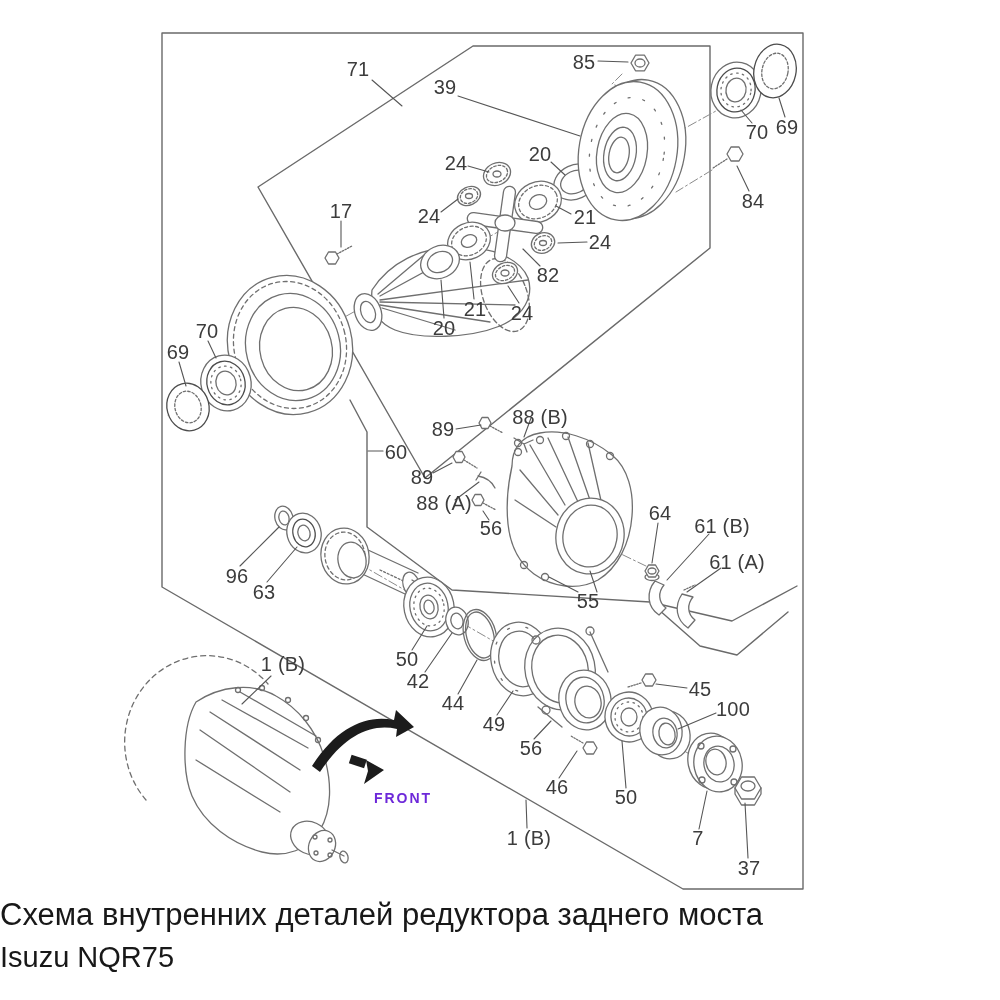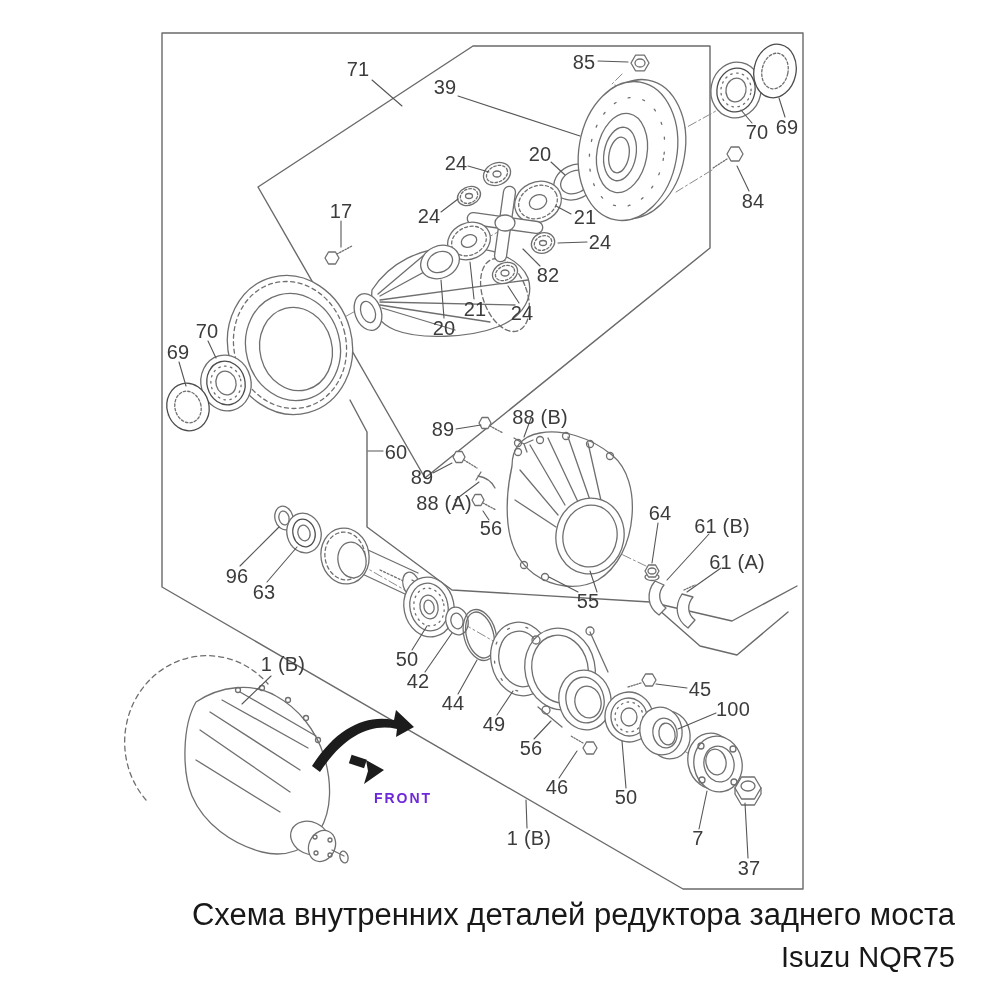--- a/index.html
+++ b/index.html
@@ -10,21 +10,21 @@
   .frame{stroke:#6a6a6a;stroke-width:1.4;}
   .leader{stroke:#565656;stroke-width:1.1;}
   .axis{stroke:#8b8b8b;stroke-width:1;stroke-dasharray:9 3 2 3;}
   .solid{fill:#ffffff;}
   .dark{stroke:#4c4c4c;}
   .fillb{fill:#1c1c1c;stroke:none;}
   .plabel{position:absolute;transform:translate(-50%,-50%);font-size:20px;color:#3c3c3c;
           white-space:nowrap;letter-spacing:0.2px;}
   #front-label{position:absolute;transform:translate(-50%,-50%);font-size:14px;font-weight:bold;
           letter-spacing:2px;color:#6d28d9;}
-  #caption{position:absolute;left:0;top:894px;width:955px;text-align:right;color:#181818;}
+  #caption{position:absolute;left:0;top:894px;width:955px;text-align:left;color:#181818;}
   #caption .l1{font-size:31px;line-height:42px;}
   #caption .l2{font-size:29px;line-height:42px;}
 </style>
 </head>
 <body>
 
 <div id="canvas">
 
 <svg width="1000" height="1000" viewBox="0 0 1000 1000">
 

